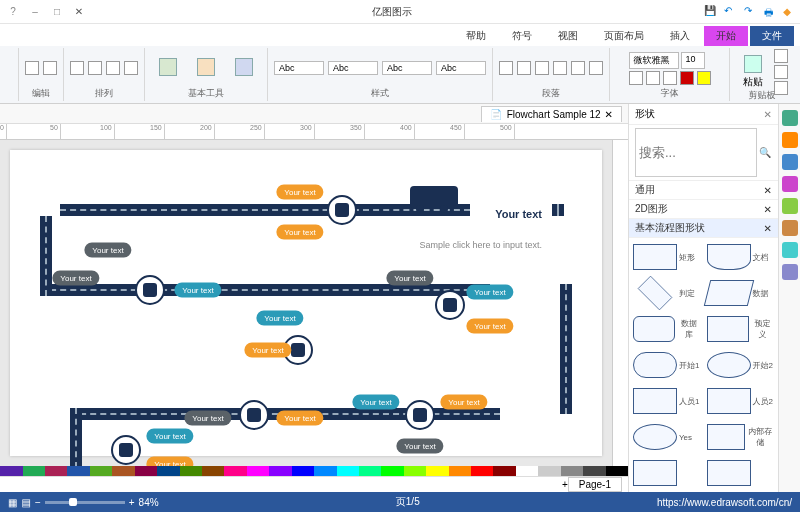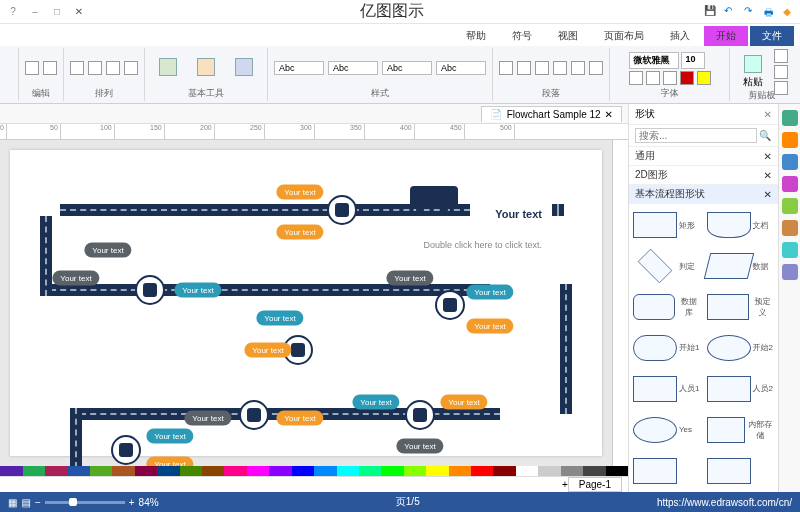--- a/index.html
+++ b/index.html
@@ -2,21 +2,21 @@
 <html><head>
 <meta charset="utf-8">
 <style>
 *{box-sizing:border-box;margin:0;padding:0;font-family:"Microsoft YaHei",sans-serif;font-size:10px;}
 body{width:800px;height:512px;background:#fff;overflow:hidden;position:relative;}
 .titlebar{height:24px;background:#fff;display:flex;align-items:center;padding:0 4px;border-bottom:1px solid #e5e5e5;flex-direction:row-reverse;}
 .titlebar .wc{display:flex;gap:4px;}
 .titlebar .wc span{width:18px;height:16px;display:flex;align-items:center;justify-content:center;color:#888;}
 .titlebar .qat{display:flex;gap:6px;margin-left:8px;}
 .titlebar .qat span{width:14px;height:14px;color:#0078d4;}
-.titlebar .title{flex:1;text-align:center;color:#333;font-size:16px;}
+.titlebar .title{flex:1;text-align:center;color:#333;font-size:10px;}
 .ribbon-tabs{height:22px;background:#fff;display:flex;align-items:flex-end;padding:0 6px;gap:2px;flex-direction:row-reverse;}
 .tab{padding:3px 12px;color:#333;cursor:pointer;font-size:10px;}
 .tab.active{background:#2b579a;color:#fff;}
 .ribbon{height:58px;background:#f4f6f9;border-bottom:1px solid #d0d0d0;display:flex;flex-direction:row-reverse;padding:2px 6px;}
 .group{border-left:1px solid #d8d8d8;padding:1px 6px;display:flex;flex-direction:column;justify-content:space-between;align-items:center;min-width:40px;}
 .group .glabel{font-size:9px;color:#666;text-align:center;}
 .group .gbody{display:flex;gap:4px;align-items:center;flex-wrap:wrap;justify-content:center;height:40px;}
 .bigbtn{display:flex;flex-direction:column;align-items:center;width:34px;}
 .bigbtn .ico{width:18px;height:18px;border:1px solid #8aa;background:#cfe;margin-bottom:2px;}
 .smallico{width:14px;height:14px;border:1px solid #999;background:#fff;}
@@ -107,21 +107,21 @@
         <div style="display:flex;flex-direction:column;gap:2px;">
           <span class="smallico"></span>
           <span class="smallico"></span>
           <span class="smallico"></span>
         </div>
       </div>
       <div class="glabel">剪贴板</div>
     </div>
   <div class="group" style="min-width:120px;">
       <div class="gbody" style="flex-direction:column;align-items:flex-start;gap:2px;">
-        <div style="display:flex;gap:2px;font-weight:bold;">
+        <div style="display:flex;gap:2px;">
           <div class="fontsel">微软雅黑</div>
           <div class="fontsel" style="min-width:24px;">10</div>
         </div>
         <div style="display:flex;gap:3px;">
           <span class="smallico"></span>
           <span class="smallico"></span>
           <span class="smallico"></span>
           <span class="smallico" style="background:#c00;"></span>
           <span class="smallico" style="background:#ff0;"></span>
         </div>
@@ -191,21 +191,21 @@
     <span style="background:#4cc;"></span>
     <span style="background:#88c;"></span>
   </div>
 
   <div class="shapes">
     <div class="phead">
         <span>形状</span>
         <span class="xbtn">✕</span>
       </div>
     <div class="phead">
-        <input style="border: 1px solid rgb(204, 204, 204); width: 100%; padding: 1px 3px; font-size: 10px;" placeholder="搜索...">
+        <input style="border: 1px solid rgb(204, 204, 204); width: 100%; padding: 16px 3px; font-size: 13px;" placeholder="搜索...">
         <span style="margin-left:3px;">🔍</span>
       </div>
     <div class="pcat">
         <span>通用</span>
         <span>✕</span>
       </div>
     <div class="pcat">
         <span>2D图形</span>
         <span>✕</span>
       </div>
@@ -297,21 +297,21 @@
           <div class="paper" id="paper">
         <div class="road h" style="left:50px;top:54px;width:410px;"></div>
         <div class="road v" style="right:38px;top:54px;height:12px;"></div>
         <div class="road h" style="left:30px;top:134px;width:450px;"></div>
         <div class="road v" style="left:30px;top:66px;height:80px;"></div>
         <div class="road v" style="right:30px;top:134px;height:130px;"></div>
         <div class="road h" style="left:60px;top:258px;width:430px;"></div>
         <div class="road v" style="left:60px;top:258px;height:60px;"></div>
         <div class="car" style="left:400px;top:36px;"></div>
         <div class="ptext" style="right:60px;top:58px;">Your text</div>
-        <div class="psub" style="right:60px;top:90px;">Double click here to click text.</div>
+        <div class="psub" style="right:60px;top:90px;">Sample click here to input text.</div>
       <div class="nodecirc" style="left: 332px; top: 60px;">
               <div class="ni" style="background:#1a2f52;border-radius:3px;"></div>
             </div>
             <div class="nodecirc" style="left: 140px; top: 140px;">
               <div class="ni" style="background:#1a2f52;border-radius:3px;"></div>
             </div>
             <div class="nodecirc" style="left: 440px; top: 155px;">
               <div class="ni" style="background:#1a2f52;border-radius:3px;"></div>
             </div>
             <div class="nodecirc" style="left: 288px; top: 200px;">

